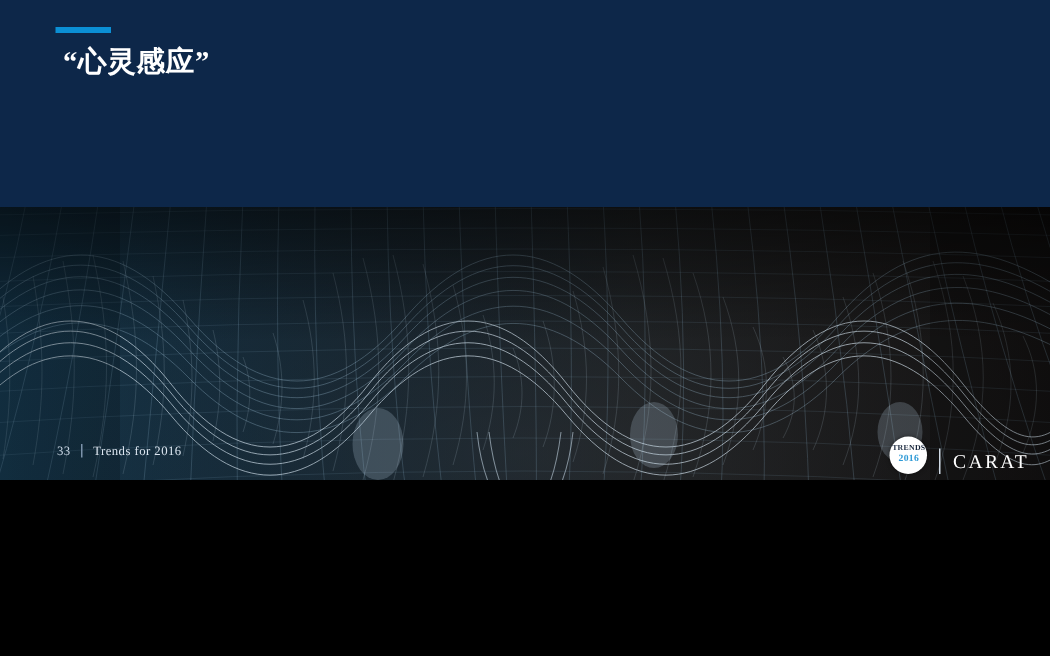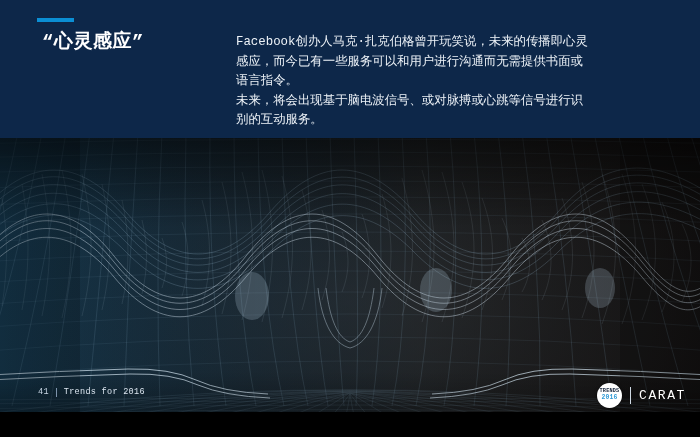--- a/index.html
+++ b/index.html
@@ -3,24 +3,24 @@
 <meta charset="utf-8">
 <style>
   html, body {
     margin: 0;
     padding: 0;
     background: #000;
   }
   #slide {
     position: relative;
     width: 700px;
-    height: 412px;
+    height: 320px;
     overflow: hidden;
     background: #0d2749;
-    font-family: Liberation Mono, monospace;
+    font-family: Liberation Serif, serif;
     -webkit-font-smoothing: antialiased;
   }
 
   
   #header-band {
     position: absolute;
     left: 0; top: 0;
     width: 700px;
     height: 138px;
     background: #0d2749;
@@ -107,21 +107,21 @@
     color: #dce6f0;
     letter-spacing: 0.3px;
     text-align: center;
   }
 
   #brand {
     position: absolute;
     right: 14px;
     top: 5px;
     display: flex;
-    align-items: center;
+    align-items: flex-end;
     gap: 8px;
     pointer-events: auto;
   }
   #trends-badge {
     width: 25px;
     height: 25px;
     border-radius: 50%;
     background: #ffffff;
     display: flex;
     flex-direction: column;
@@ -367,32 +367,25 @@
       </g>
     </svg>
   </div>
 
   <div id="header-band"></div>
 
   <div id="accent-bar"></div>
 
   <div id="page-title">“心灵感应”</div>
 
-  <div id="body-text">
-    <span class="line">Facebook创办人马克·扎克伯格曾开玩笑说，未来的传播即心灵</span>
-    <span class="line">感应，而今已有一些服务可以和用户进行沟通而无需提供书面或</span>
-    <span class="line">语言指令。</span>
-    <span class="line">未来，将会出现基于脑电波信号、或对脉搏或心跳等信号进行识</span>
-    <span class="line">别的互动服务。</span>
-  </div>
 
   <div id="footer">
 
     <div id="footer-left">
-      <span id="footer-page">41</span>
+      <span id="footer-page">33</span>
       <span id="footer-sep"></span>
       <span id="footer-label">Trends for 2016</span>
     </div>
 
     <div id="brand">
       <div id="trends-badge">
         <span id="badge-trends">TRENDS</span>
         <span id="badge-year">2016</span>
       </div>
       <div id="brand-divider"></div>

